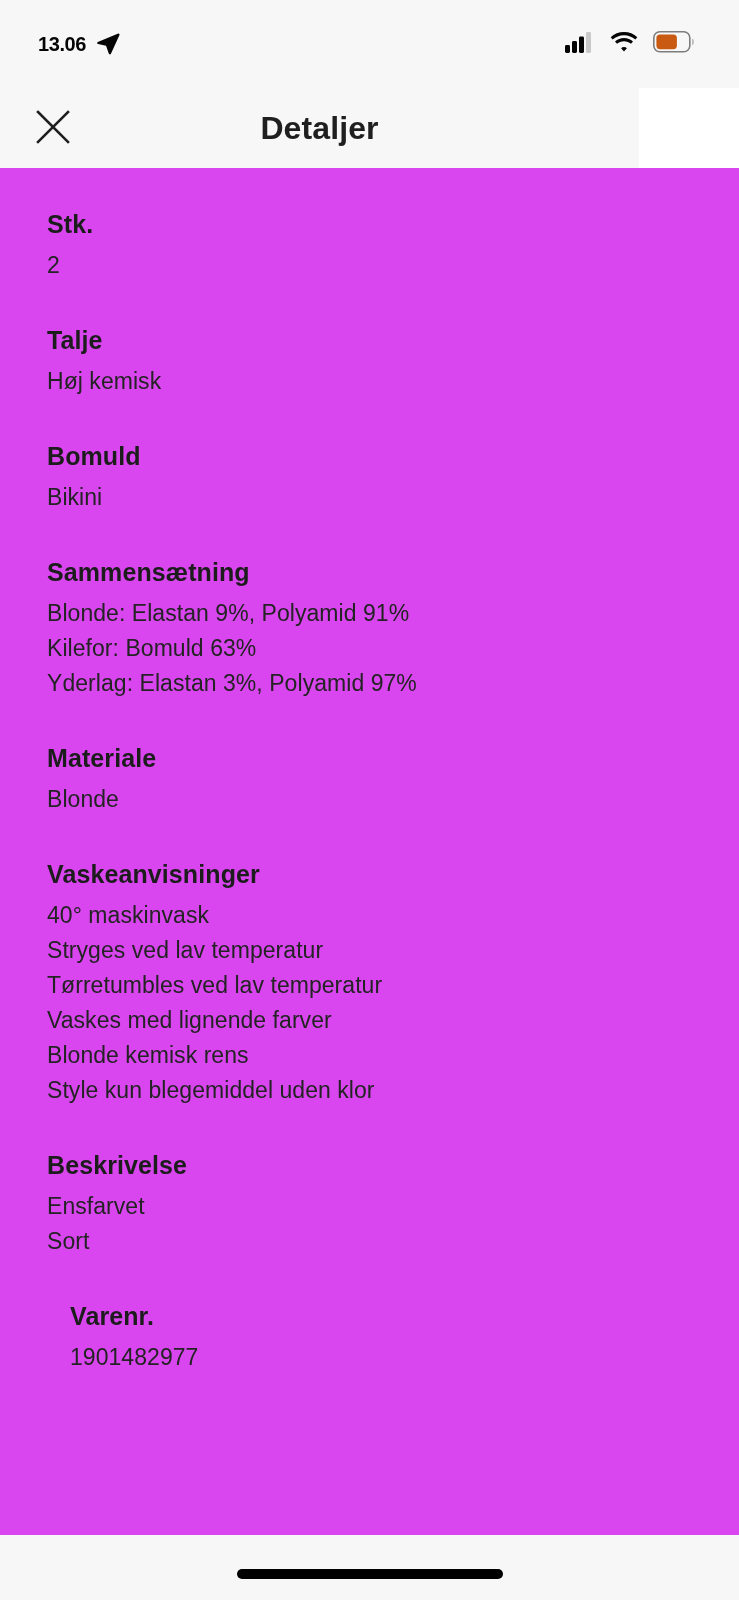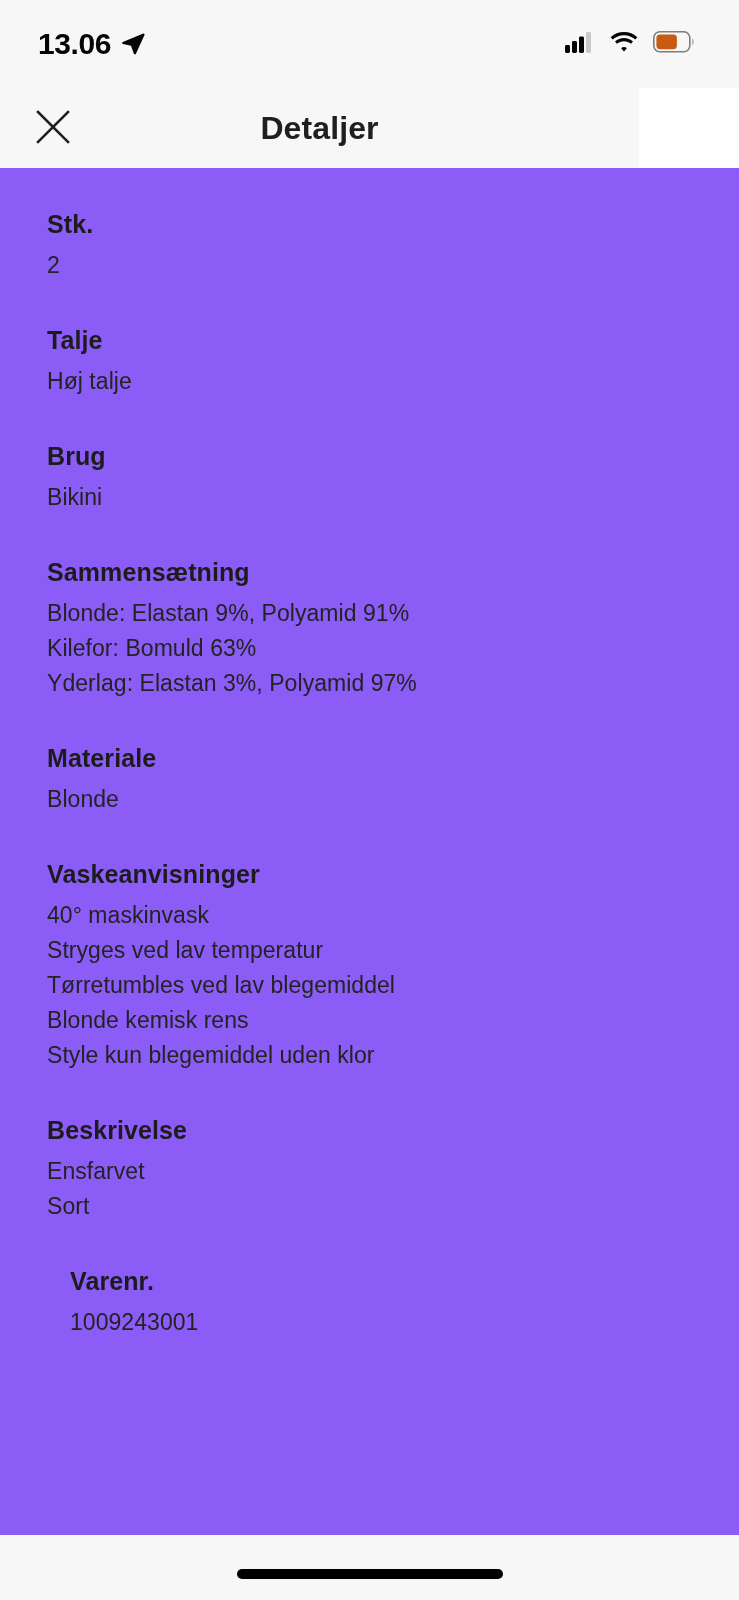--- a/index.html
+++ b/index.html
@@ -31,21 +31,21 @@
     align-items: center;
     justify-content: space-between;
     padding: 0 44px 0 38px;
   }
   .status-left {
     display: flex;
     align-items: center;
     gap: 9px;
   }
   .status-time {
-    font-size: 30px;
+    font-size: 20px;
     font-weight: 700;
     color: #050505;
     letter-spacing: -0.4px;
     line-height: 1;
   }
   .loc-arrow { display: block; margin-top: -2px; }
   .status-right {
     display: flex;
     align-items: center;
     gap: 14px;
@@ -82,21 +82,21 @@
     color: #1f1f1f;
     letter-spacing: 0.1px;
   }
 
   
   .content {
     position: absolute;
     top: 168px; left: 0;
     width: 739px;
     height: 1367px;
-    background: #8b5cf6;
+    background: #d946ef;
     padding: 42px 47px 0 47px;
     overflow: hidden;
   }
   .section { margin-bottom: 43px; }
   .section:last-child { margin-bottom: 0; margin-left: 23px; }
 
   .section-heading {
     font-size: 25px;
     font-weight: 700;
     color: #1c1c1c;
@@ -185,58 +185,59 @@
 
   <div class="content">
 
     <div class="section">
       <div class="section-heading">Stk.</div>
       <div class="section-line">2</div>
     </div>
 
     <div class="section">
       <div class="section-heading">Talje</div>
-      <div class="section-line">Høj talje</div>
-    </div>
-
-    <div class="section">
-      <div class="section-heading">Brug</div>
+      <div class="section-line">Høj kemisk</div>
+    </div>
+
+    <div class="section">
+      <div class="section-heading">Bomuld</div>
       <div class="section-line">Bikini</div>
     </div>
 
     <div class="section">
       <div class="section-heading">Sammensætning</div>
       <div class="section-line">Blonde: Elastan 9%, Polyamid 91%</div>
       <div class="section-line">Kilefor: Bomuld 63%</div>
       <div class="section-line">Yderlag: Elastan 3%, Polyamid 97%</div>
     </div>
 
     <div class="section">
       <div class="section-heading">Materiale</div>
       <div class="section-line">Blonde</div>
     </div>
 
     <div class="section">
       <div class="section-heading">Vaskeanvisninger</div>
       <div class="section-line">40° maskinvask</div>
       <div class="section-line">Stryges ved lav temperatur</div>
-      <div class="section-line">Tørretumbles ved lav blegemiddel</div>
+      <div class="section-line">Tørretumbles ved lav temperatur</div>
+      <div class="section-line">Vaskes med lignende farver</div>
       <div class="section-line">Blonde kemisk rens</div>
       <div class="section-line">Style kun blegemiddel uden klor</div>
     </div>
 
     <div class="section">
       <div class="section-heading">Beskrivelse</div>
       <div class="section-line">Ensfarvet</div>
       <div class="section-line">Sort</div>
     </div>
 
     <div class="section">
       <div class="section-heading">Varenr.</div>
-      <div class="section-line">1009243001</div>
+      <div class="section-line">1901482977</div>
     </div>
 
   </div>
 
   <div class="home-area">
     <div class="home-indicator"></div>
   </div>
 
 </div>
 

